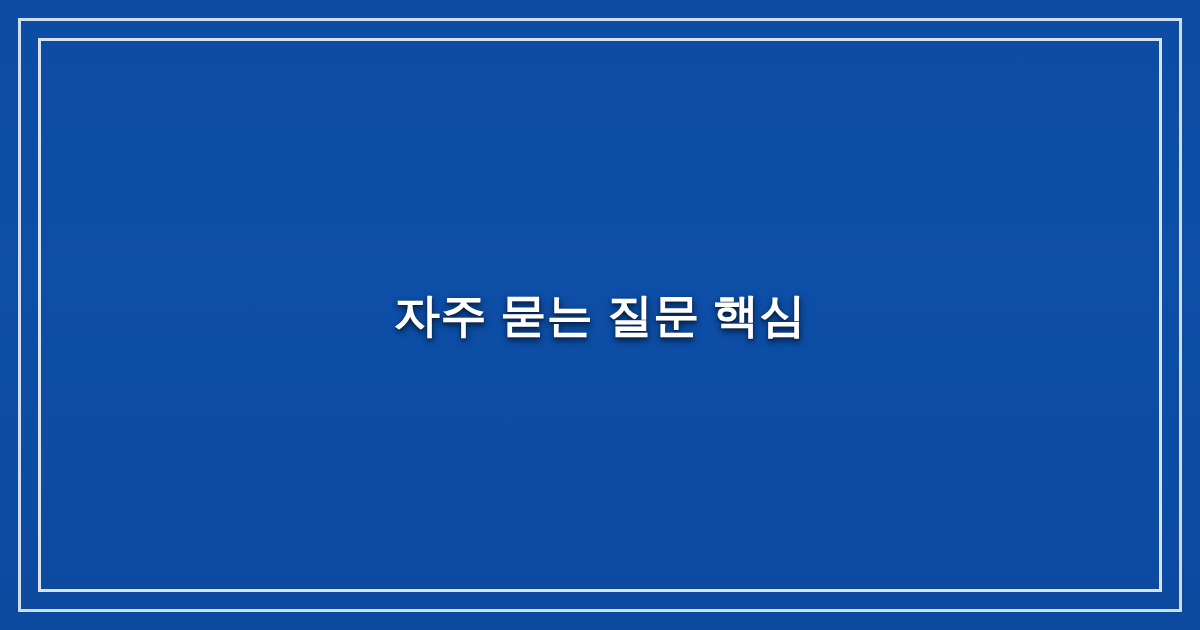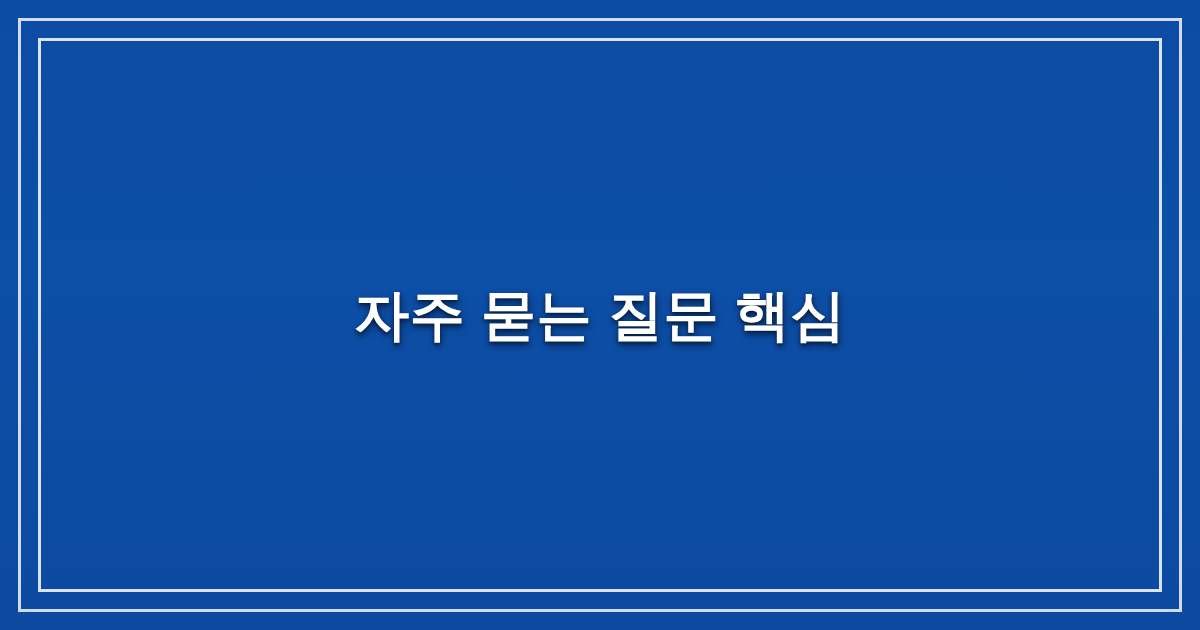--- a/index.html
+++ b/index.html
@@ -72,21 +72,21 @@
     padding: 0 90px;
     box-sizing: border-box;
   }
 
   .title-text {
     margin: 0;
     text-align: center;
     color: #ffffff;
     font-family: "Liberation Sans", "DejaVu Sans", sans-serif;
     font-weight: 700;
-    font-size: 55px;
+    font-size: 46px;
     line-height: 1.32;
     letter-spacing: 0.5px;
     word-break: keep-all;
     text-shadow:
       0 3px 5px rgba(0, 0, 0, 0.45),
       0 1px 2px rgba(0, 0, 0, 0.35),
       2px 4px 9px rgba(0, 0, 0, 0.28);
   }
 
   .title-line {

